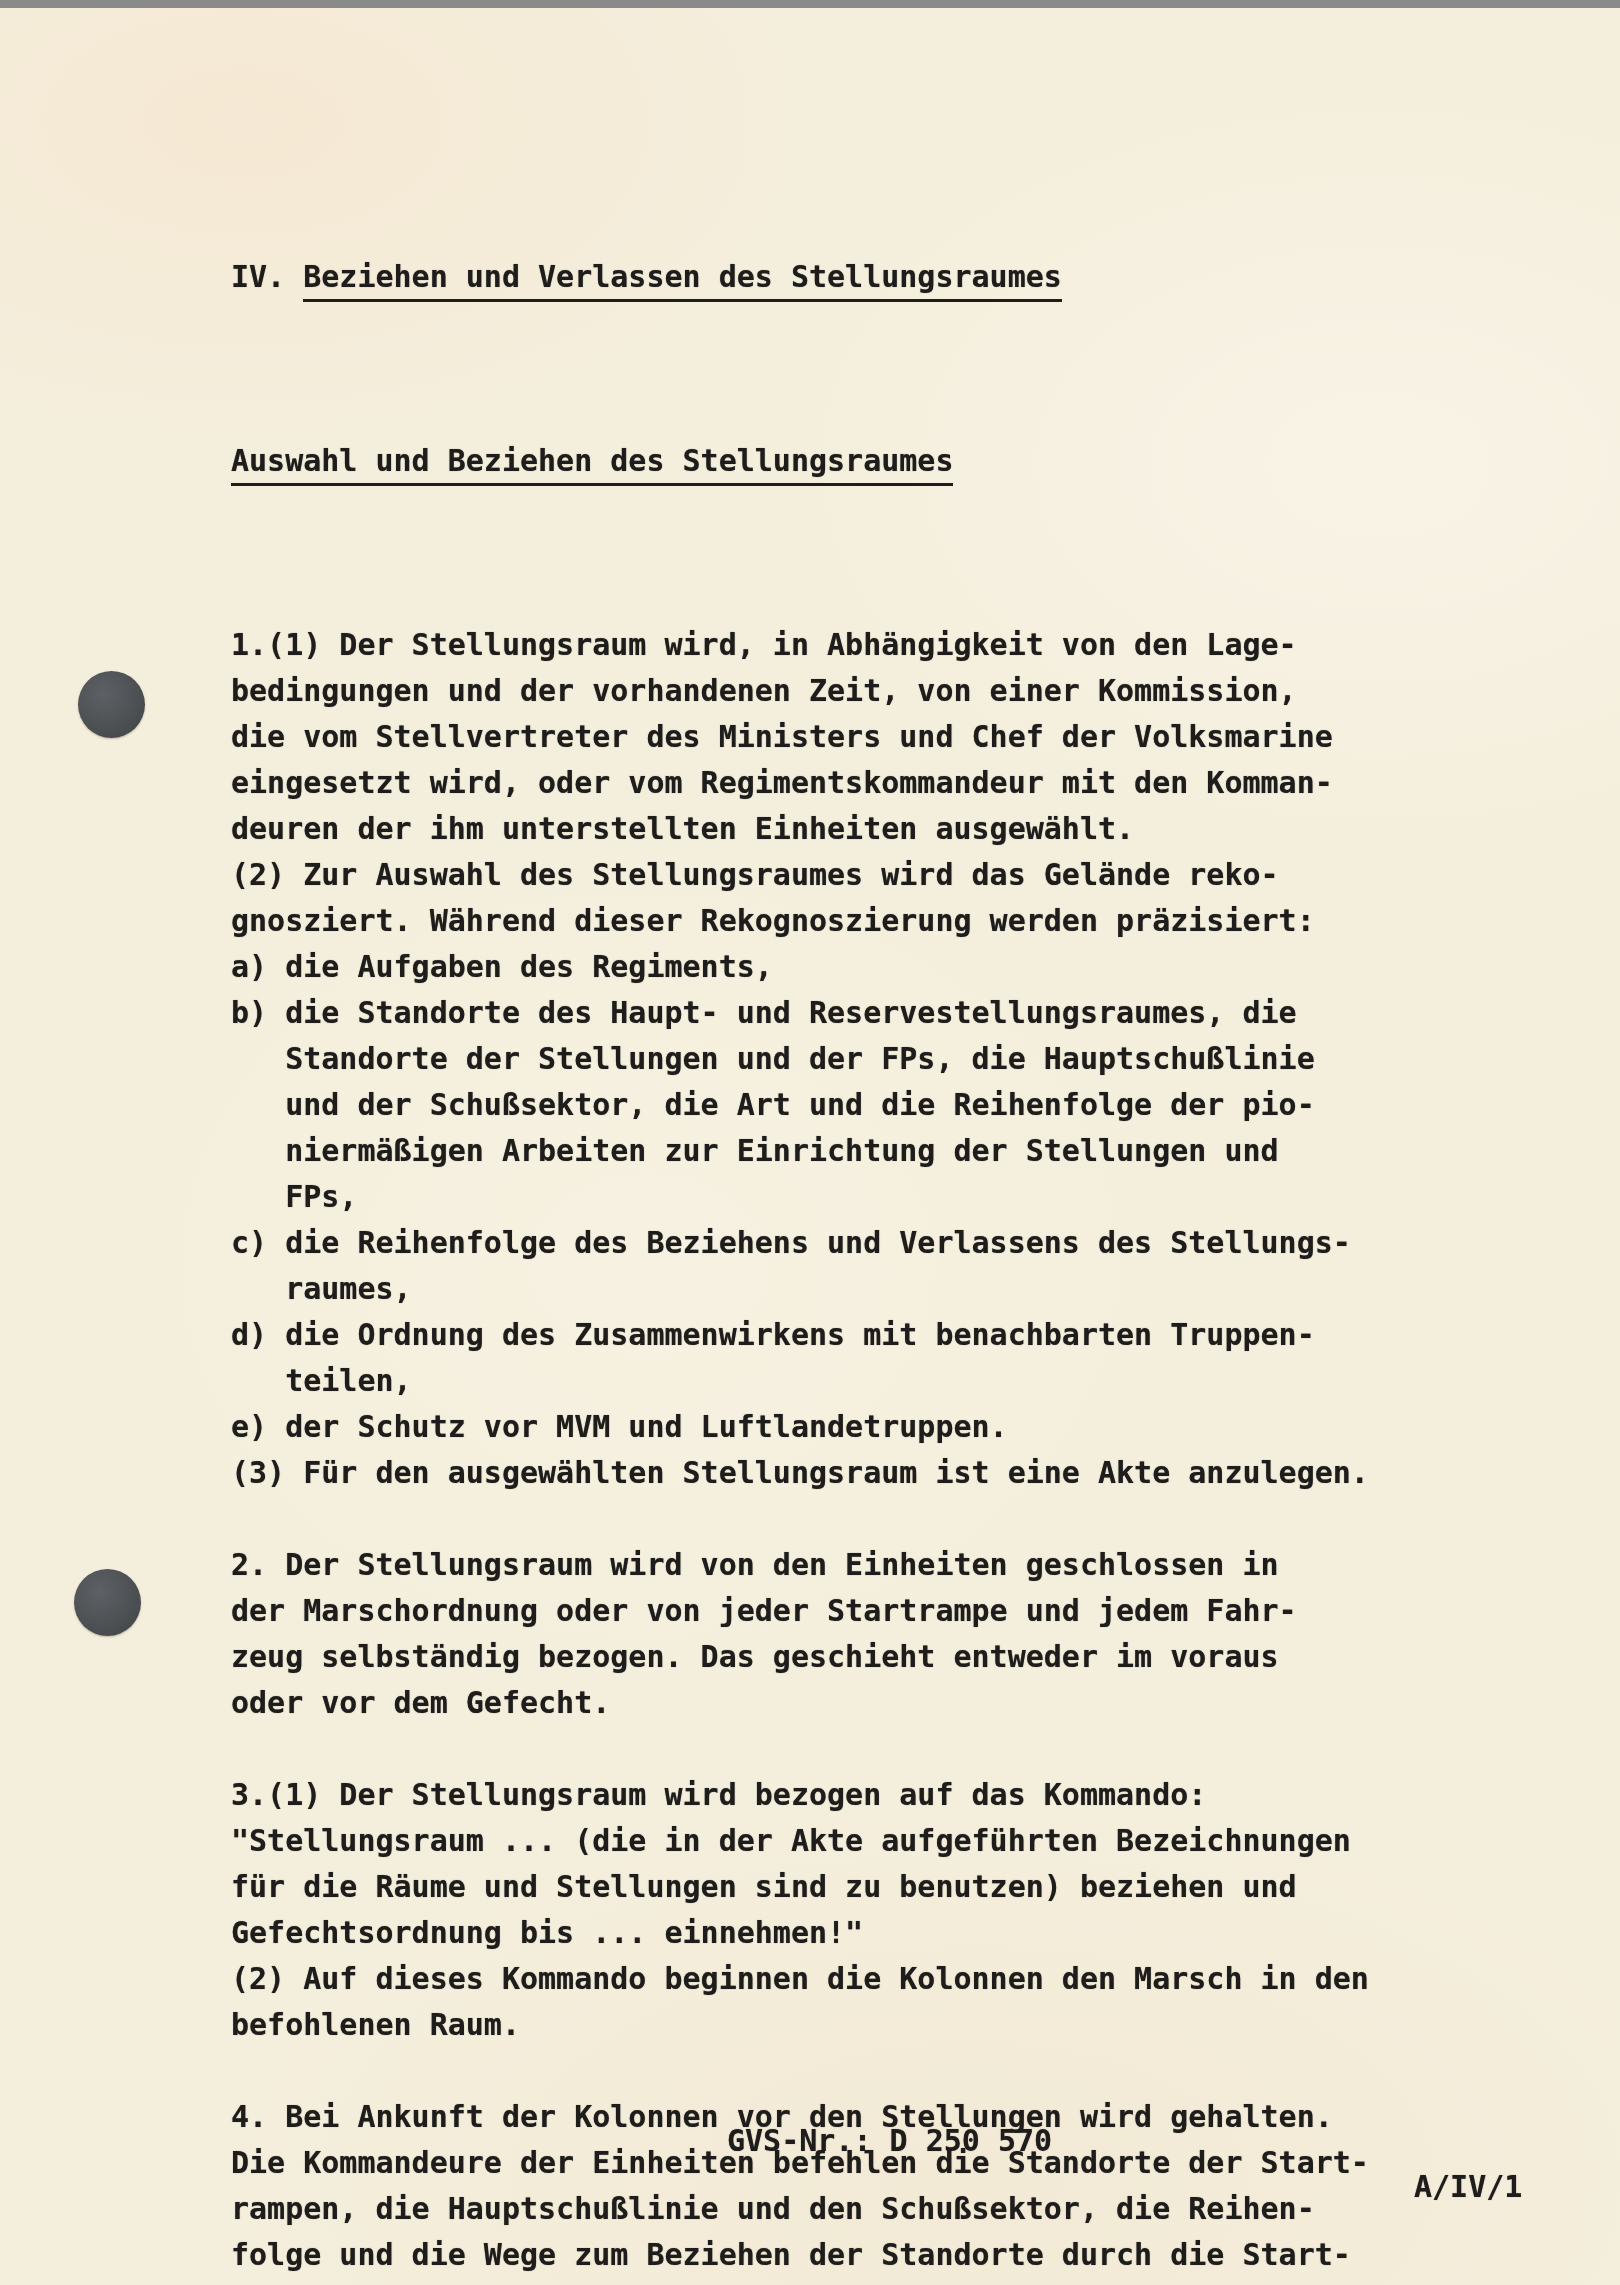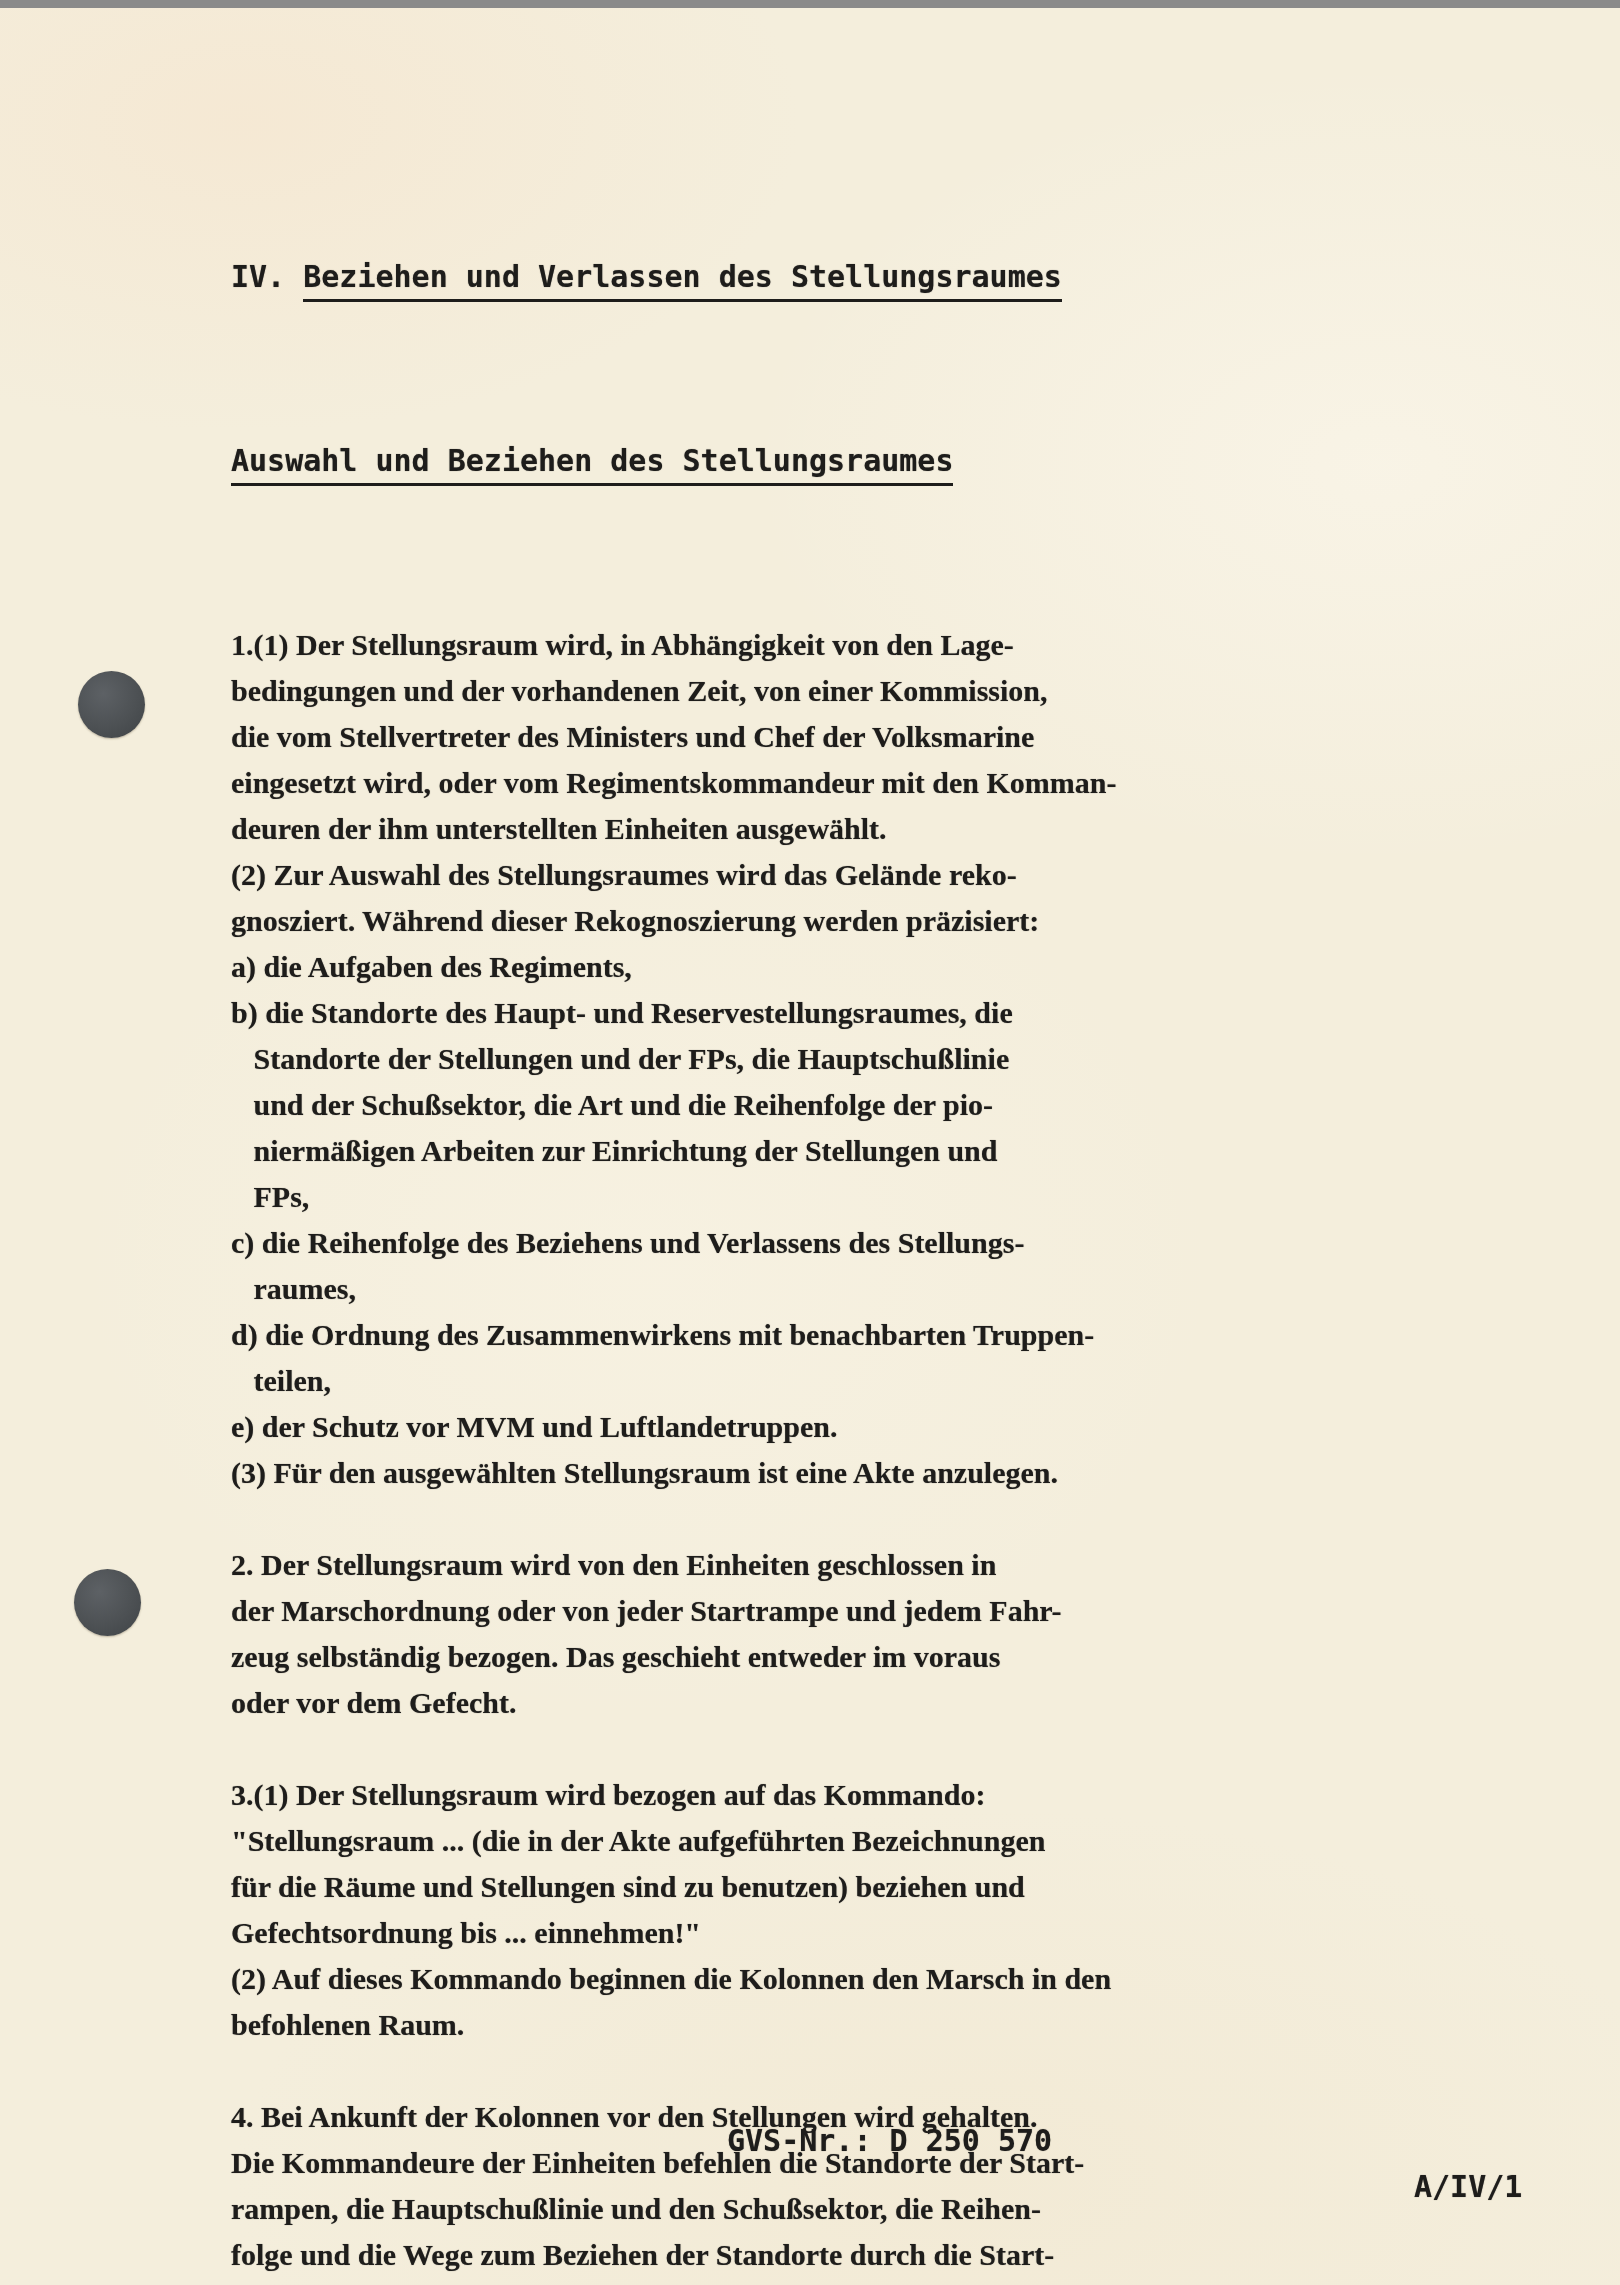--- a/index.html
+++ b/index.html
@@ -28,21 +28,21 @@
     top: 154px;
     font-size: 30px;
     font-weight: bold;
     line-height: 46px;
     letter-spacing: 0;
     white-space: pre;
     text-shadow: 0 0 1px rgba(30,29,27,0.55);
   }
   .line { white-space: pre; }
   .heading { margin-bottom: 46px; }
-  .para { margin-bottom: 46px; font-family: Liberation Serif, serif; }
+  .para { margin-bottom: 46px; }
   .para:last-child { margin-bottom: 0; }
   .u {
     border-bottom: 3.8px solid #1e1d1b;
     padding-bottom: 4.8px;
   }
   .footer {
     position: absolute;
     left: 0;
     top: 2064px;
     width: 100%;

